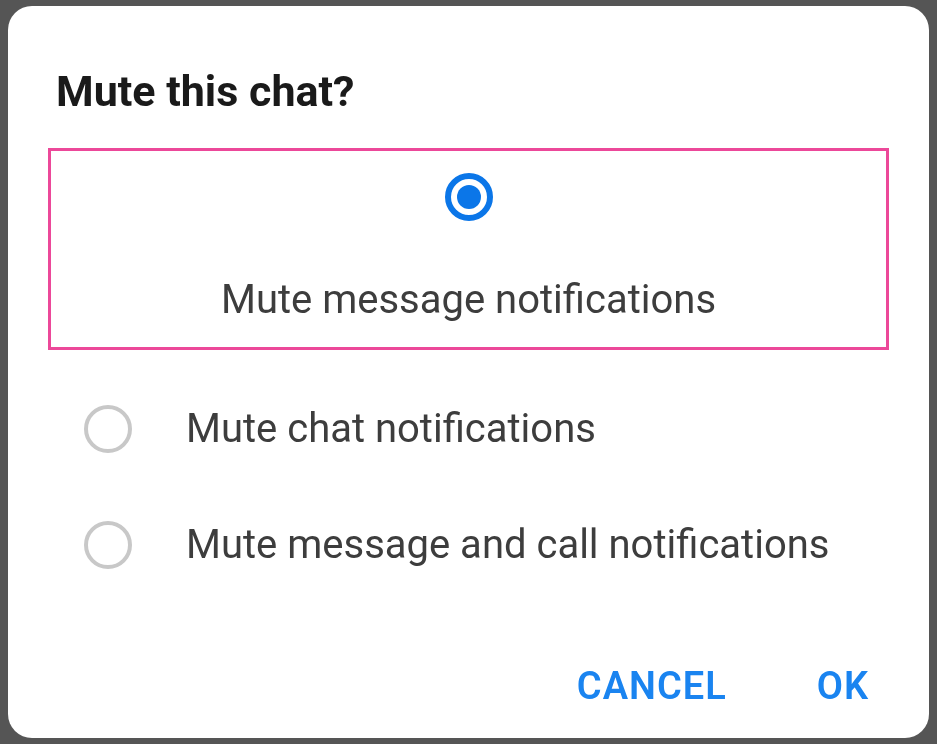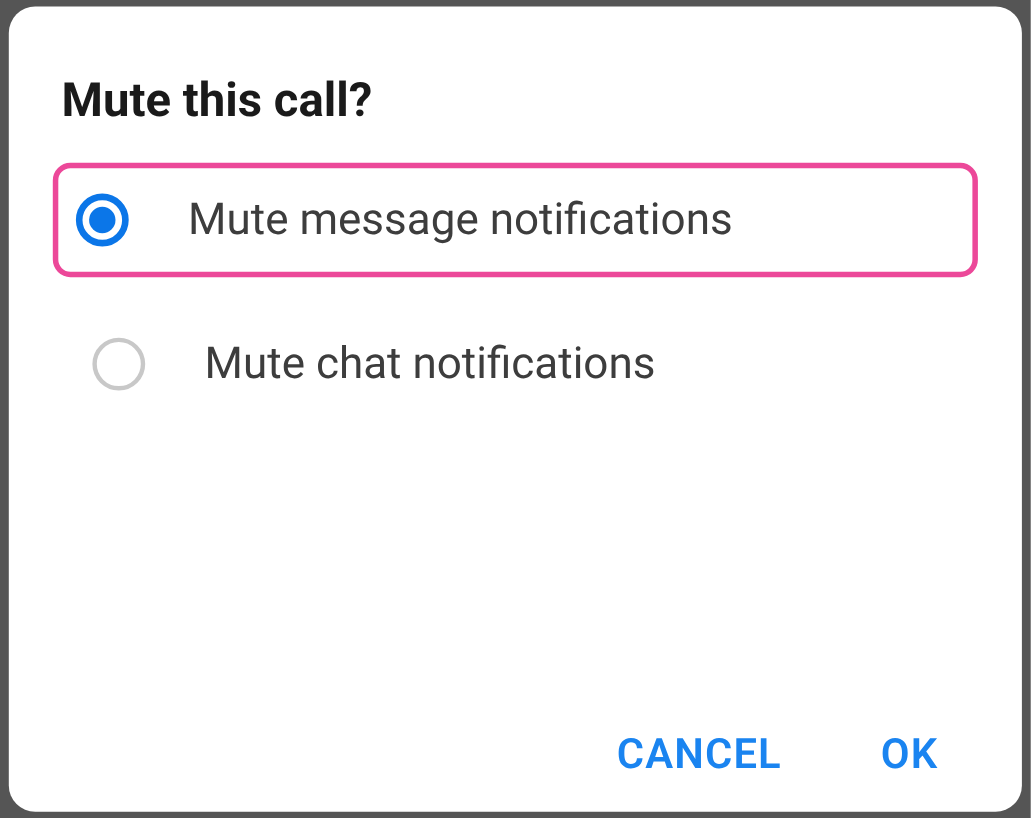--- a/index.html
+++ b/index.html
@@ -49,27 +49,28 @@
     .option-row {
       display: flex;
       align-items: center;
       gap: 54px;
       padding: 18px 16px;
       cursor: pointer;
       margin-bottom: 30px;
     }
     
     .option-row.highlighted {
-      border: 5px solid #ec4899;
-      border-radius: 16px;
+      border: 3px solid #ec4899;
+      border-radius: 0;
       padding: 22px 16px;
       margin-bottom: 36px;
       margin-top: -8px;
       margin-left: -8px;
       margin-right: -8px;
+      flex-direction: column;
     }
     
     .radio {
       width: 48px;
       height: 48px;
       border-radius: 50%;
       flex-shrink: 0;
       position: relative;
     }
     
@@ -96,21 +97,21 @@
     
     .option-label {
       font-size: 40px;
       color: #3d3d3d;
       line-height: 1.25;
     }
     
     .dialog-actions {
       position: absolute;
       bottom: 30px;
-      right: 76px;
+      right: 60px;
       display: flex;
       gap: 90px;
       align-items: center;
     }
     
     .action-button {
       background: none;
       border: none;
       font-size: 38px;
       font-weight: 600;
@@ -120,34 +121,38 @@
       font-family: inherit;
     }
   </style>
 </head>
 <body>
 
 <div class="backdrop"></div>
 
 <div class="dialog">
 
-  <h2 class="dialog-title">Mute this call?</h2>
+  <h2 class="dialog-title">Mute this chat?</h2>
 
   <div class="options-container">
 
     <div class="option-row highlighted">
       <span class="radio selected"></span>
       <span class="option-label">Mute message notifications</span>
     </div>
 
     <div class="option-row">
       <span class="radio unselected"></span>
       <span class="option-label">Mute chat notifications</span>
     </div>
 
+    <div class="option-row">
+      <span class="radio unselected"></span>
+      <span class="option-label">Mute message and call notifications</span>
+    </div>
 
   </div>
 
   <div class="dialog-actions">
     <button class="action-button">CANCEL</button>
     <button class="action-button">OK</button>
   </div>
 
 </div>
 

